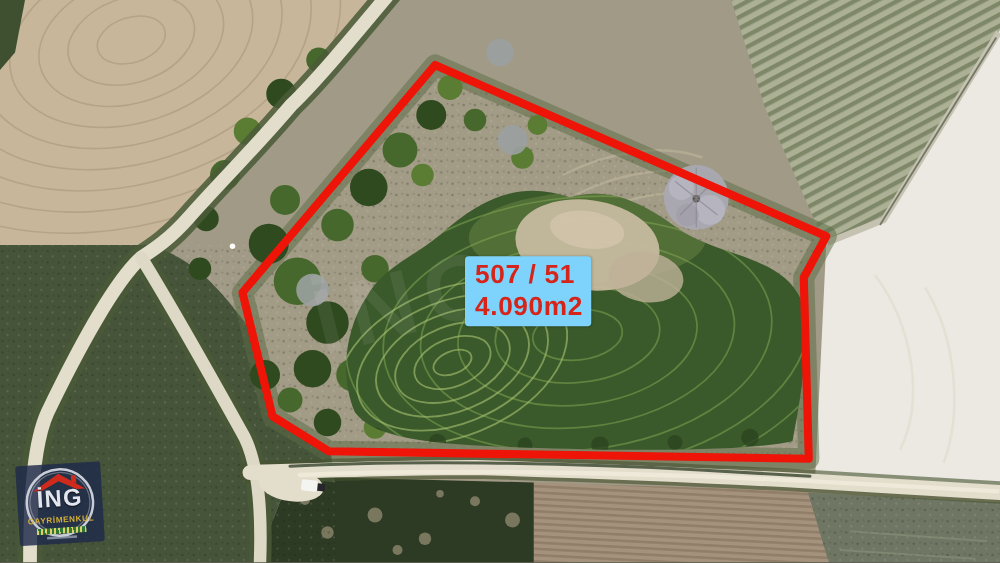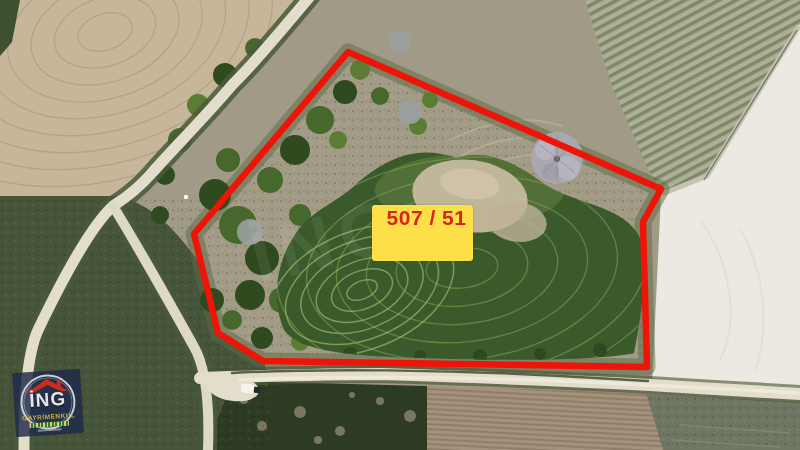--- a/index.html
+++ b/index.html
@@ -5,22 +5,22 @@
   html,body{margin:0;padding:0;background:#222;}
   .stage{
     position:relative;width:800px;height:450px;overflow:hidden;
     font-family:"Liberation Sans",sans-serif;
     background:#a19a86;
   }
   .stage svg{position:absolute;left:0;top:0;}
   
   .parcel-label{
     position:absolute;left:372px;top:205px;width:101px;height:56px;
-    background:#fde047;border-radius:3px;
-    display:flex;flex-direction:row;justify-content:center;
+    background:#7dd3fc;border-radius:3px;
+    display:flex;flex-direction:column;justify-content:center;
     padding-left:8px;box-sizing:border-box;
     box-shadow:0 0 2px rgba(0,0,0,.25);
   }
   .parcel-label .ln{
     color:#d5241a;font-weight:700;font-size:21px;line-height:26px;
     letter-spacing:.5px;white-space:nowrap;
   }
   
   .logo{
     position:absolute;left:14px;top:371px;width:68px;height:64px;
@@ -264,20 +264,21 @@
 
     <circle cx="186" cy="197" r="2.2" fill="#fdfdfb"></circle>
 
     <polygon points="348,52 661,189 643,222 647,367 263,361 218,333 194,234" fill="none" stroke="#ee1408" stroke-width="6.5" stroke-linejoin="round"></polygon>
   </svg>
 
   <div class="watermark">İNG</div>
 
   <div class="parcel-label">
     <span class="ln">507 / 51</span>
+    <span class="ln">4.090m2</span>
   </div>
 
   <div class="logo">
     <svg width="68" height="64" viewBox="0 0 68 64">
       <circle cx="34" cy="31" r="26.5" fill="none" stroke="#c9cdd8" stroke-width="2"></circle>
       <circle cx="34" cy="31" r="24" fill="none" stroke="rgba(230,233,240,0.35)" stroke-width="1"></circle>
       <g>
         <polygon points="13,21 34,8 55,21 48,21 34,14 20,21" fill="#cf2a1b"></polygon>
         <rect x="44" y="10" width="4" height="6" fill="#cf2a1b"></rect>
       </g>

